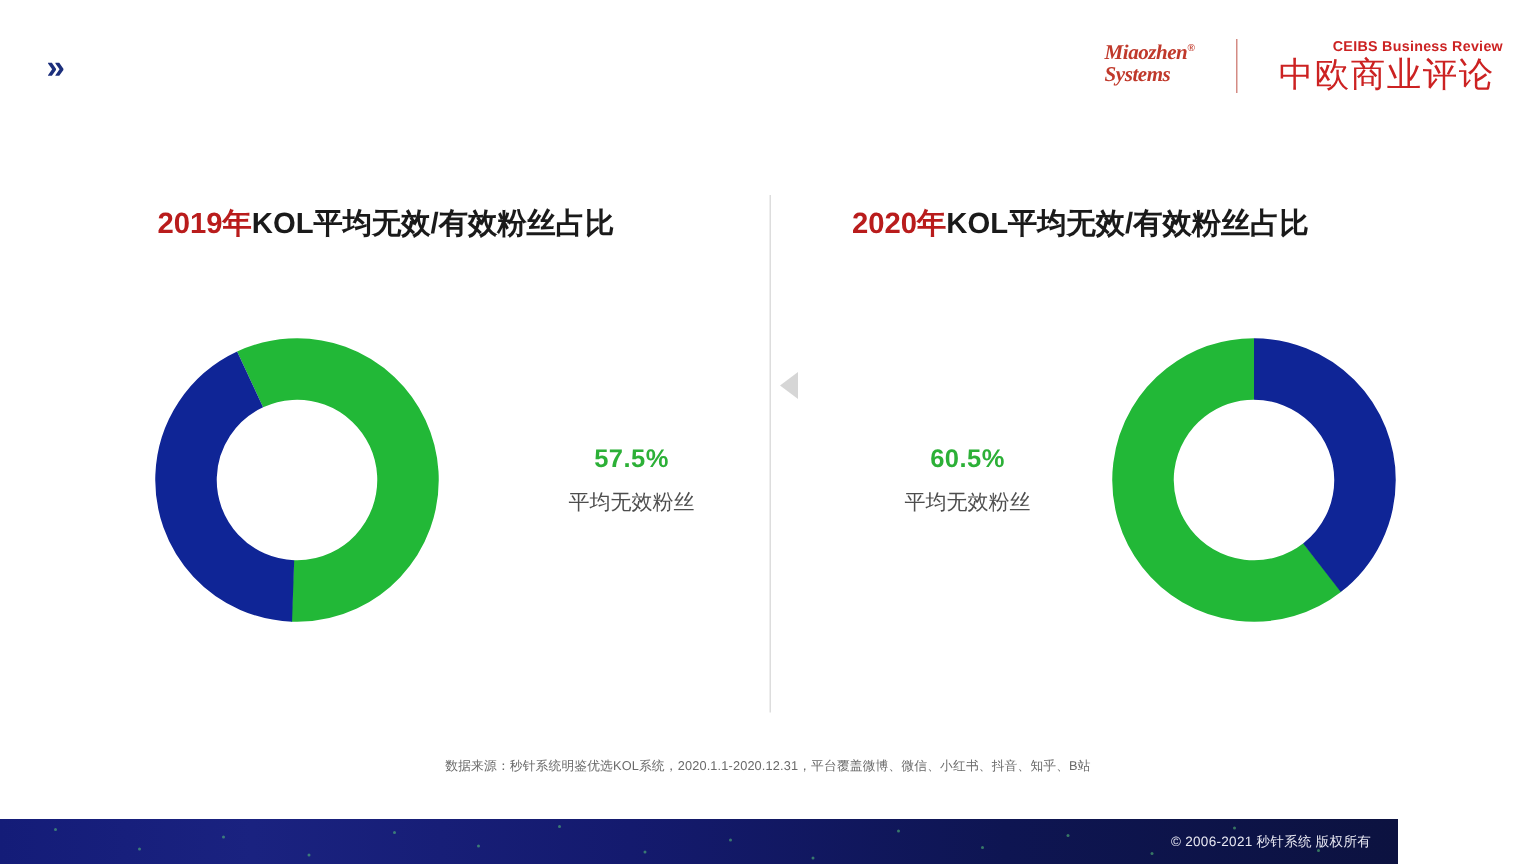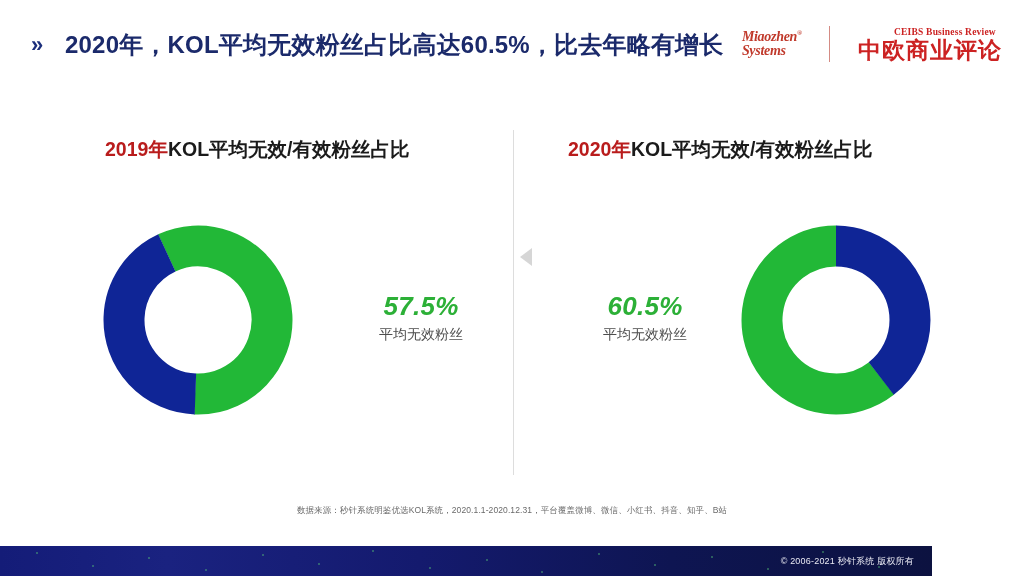--- a/index.html
+++ b/index.html
@@ -54,30 +54,30 @@
   #logo-divider {
     width: 1px; height: 36px; background: #d48b84;
   }
   #logo-ceibs {
     padding-left: 12px;
     color: #cc2222;
     text-align: left;
   }
   #logo-ceibs .en {
     display: block;
-    font-family: Liberation Serif, serif;
+    font-family: Liberation Sans, sans-serif;
     font-size: 9.5px; font-weight: bold;
     letter-spacing: 0.2px;
     margin-left: 36px;
     margin-bottom: 1px;
   }
   #logo-ceibs .cn {
     display: block;
     font-family: "DejaVu Serif", "Liberation Serif", serif;
-    font-size: 23px; font-weight: bold;
+    font-size: 23px; font-weight: normal;
     letter-spacing: 1px;
     line-height: 24px;
   }
 
   
   .panel { position: absolute; top: 110px; height: 380px; }
   #panel-left  { left: 40px;  width: 470px; }
   #panel-right { left: 520px; width: 480px; }
 
   #panel-divider {
@@ -112,24 +112,23 @@
   .donut-wrap { position: absolute; top: 105px; width: 210px; height: 210px; }
   #donut-left  { left: 53px; }
   #donut-right { left: 211px; }
   .donut-wrap svg { display: block; width: 210px; height: 210px; }
 
   
   .callout { position: absolute; text-align: center; width: 200px; }
   #callout-left  { left: 281px; top: 180px; }
   #callout-right { left: 25px;  top: 180px; }
   .callout .pct {
-    font-size: 26px; font-weight: bold;
+    font-size: 17px; font-weight: bold;
     color: #2cb037; line-height: 32px;
     letter-spacing: 0.3px;
-    font-style: italic;
   }
   .callout .cap {
     font-size: 14px; color: #4d4d4d;
     margin-top: 3px; line-height: 19px;
   }
 
   
   #footnotes {
     position: absolute; left: 62px; top: 504px;
     width: 900px;
@@ -160,21 +159,20 @@
     white-space: nowrap;
   }
 </style>
 </head>
 <body>
 
 <div id="slide">
 
   <div id="header">
     <div id="chevron">»</div>
-    <div id="headline">2020年，KOL平均无效粉丝占比高达60.5%，比去年略有增长</div>
 
     <div id="logo-block">
       <div id="logo-miaozhen">
         <span class="l1"><span>Miaozhen</span><sup>®</sup></span>
         <span class="l2">Systems</span>
       </div>
       <div id="logo-divider"></div>
       <div id="logo-ceibs">
         <span class="en">CEIBS Business Review</span>
         <span class="cn">中欧商业评论</span>

